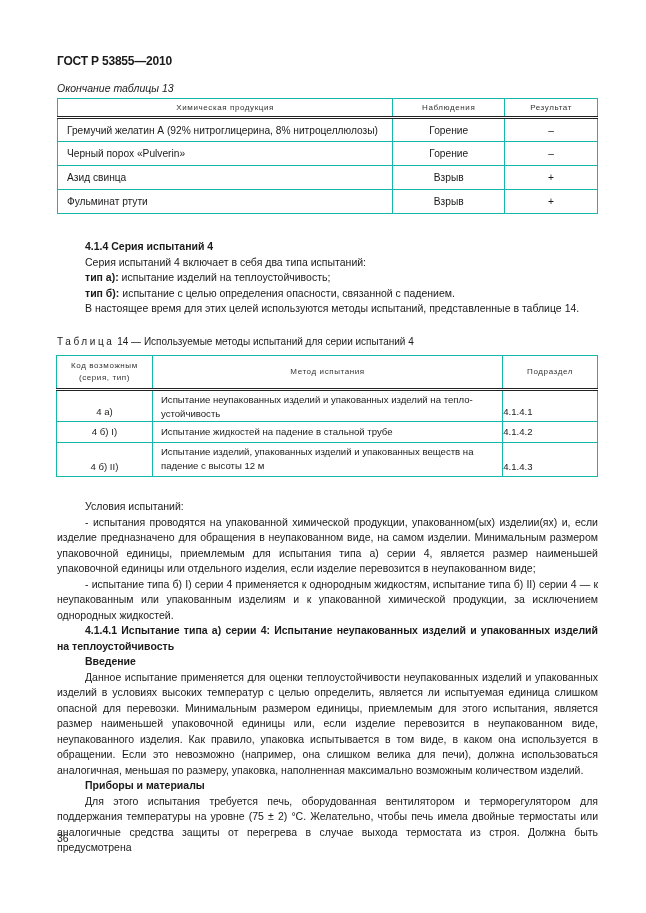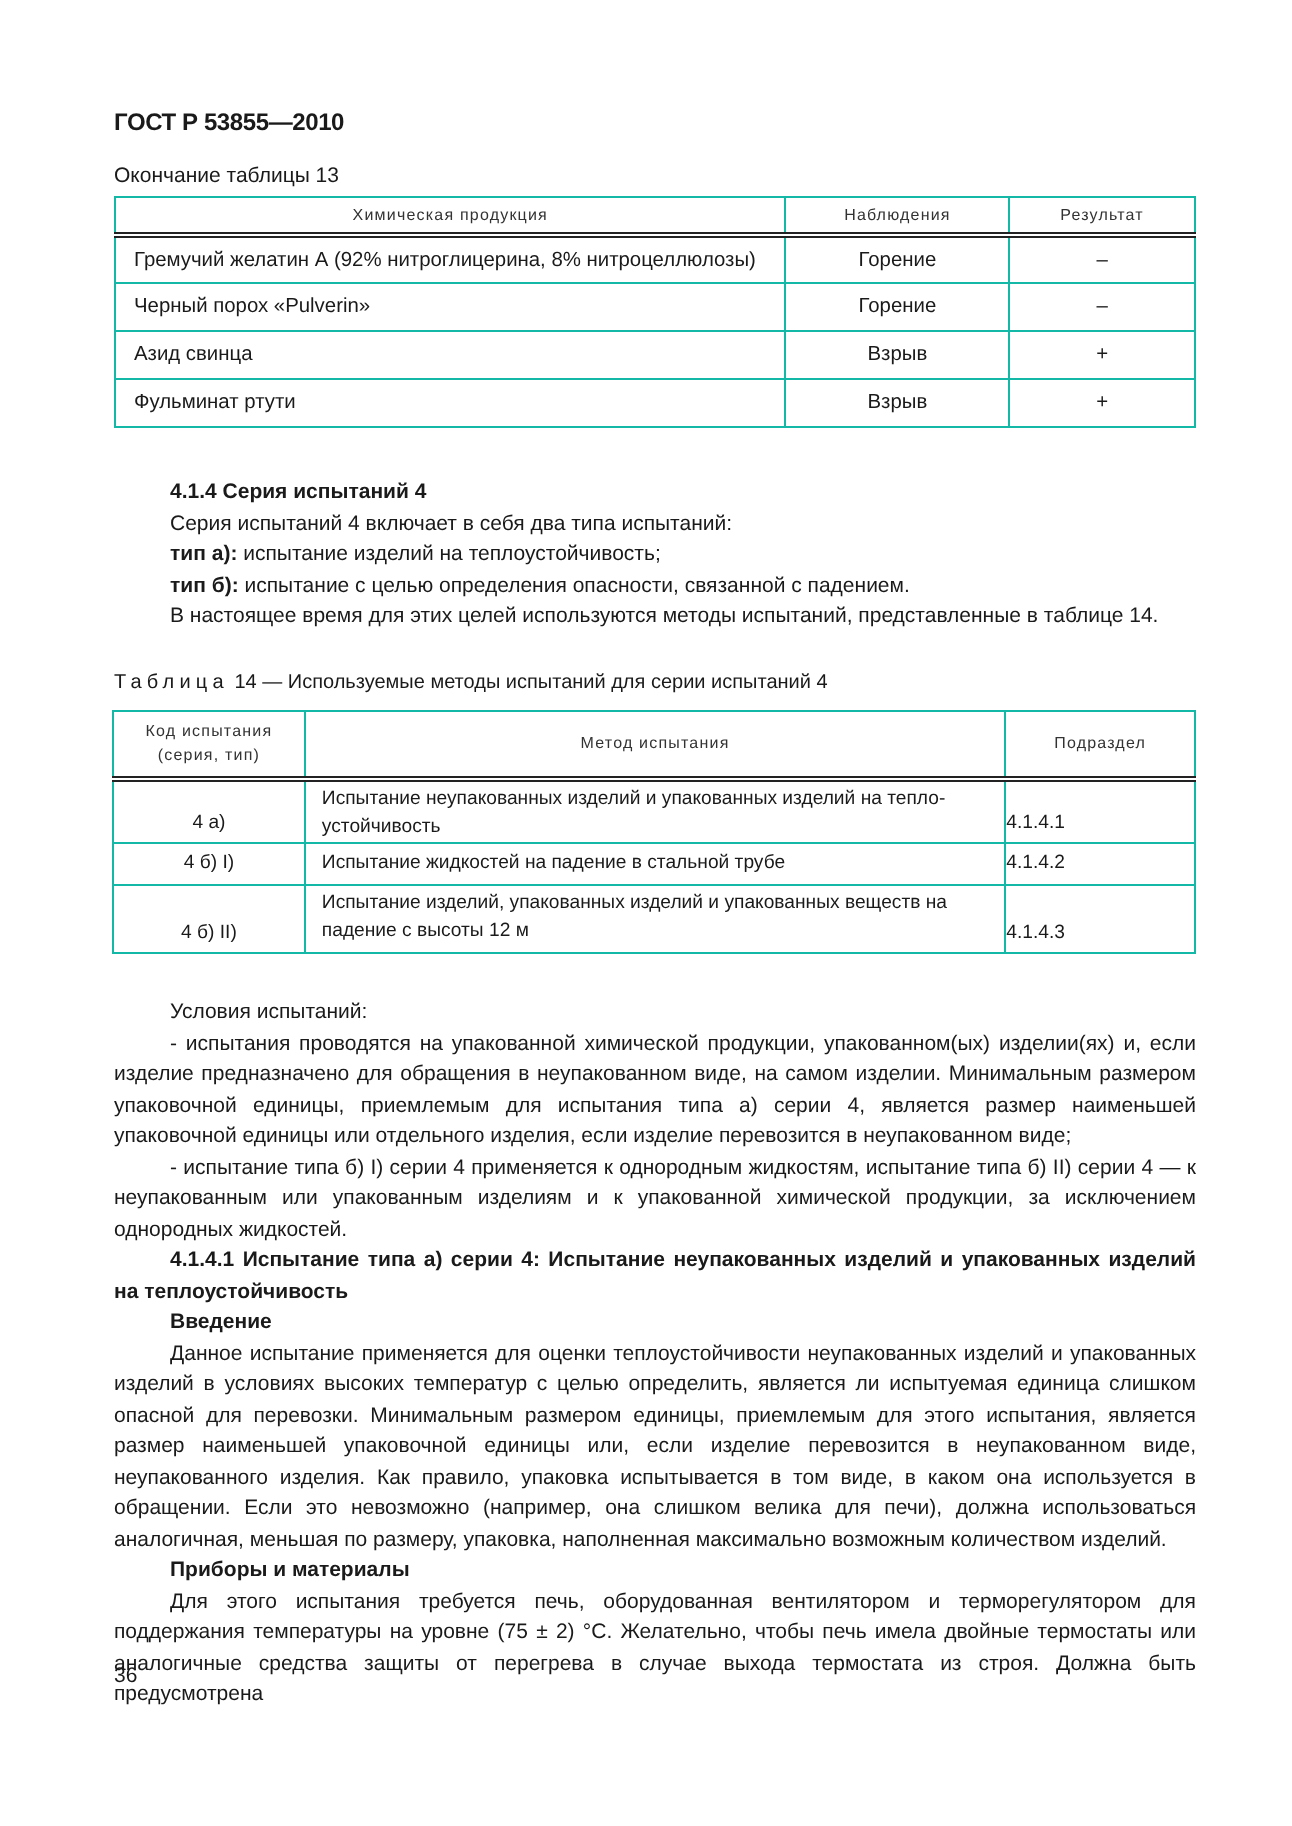--- a/index.html
+++ b/index.html
@@ -1,20 +1,20 @@
 <!DOCTYPE html>
 <html><head>
 <meta charset="utf-8">
 <style>
   * { margin:0; padding:0; box-sizing:border-box; }
   html, body { width:646px; height:913px; background:#ffffff; overflow:hidden; }
   body { position:relative; font-family:"Liberation Sans", sans-serif; color:#1a1a1a; }
   .abs { position:absolute; }
   .doc-header { left:57px; top:54px; font-size:12px; font-weight:bold; letter-spacing:-0.2px; }
-  .table-caption-13 { left:57px; top:82px; font-size:10.5px; }
+  .table-caption-13 { left:57px; top:82px; font-size:10.5px; font-style:italic; }
   table { border-collapse:collapse; position:absolute; font-size:10px; }
   td, th { border:1px solid #14b8a6; font-weight:normal; }
   th { font-size:8px; letter-spacing:0.6px; color:#333; }
   .t13 { left:57px; top:98px; width:541px; }
   .t13 th { height:19px; text-align:center; vertical-align:middle; border-bottom:3px double #222; }
   .t13 td { height:24px; vertical-align:middle; font-size:10.2px; }
   .t13 td.c1 { padding-left:9px; }
   .t13 td.c2, .t13 td.c3 { text-align:center; }
   .body-text { font-size:10.5px; line-height:15.5px; }
   .sec414 { left:85px; top:239px; width:520px; }
@@ -87,21 +87,21 @@
 </div>
 
 <table class="t14">
   <colgroup>
       <col style="width:96px">
       <col style="width:351px">
       <col style="width:95px">
     </colgroup>
   <tbody>
       <tr>
-    <th style="padding:0 14px;">Код испытания (серия, тип)</th>
+    <th style="padding:0 14px;">Код возможным (серия, тип)</th>
     <th>Метод испытания</th>
     <th>Подраздел</th>
   </tr>
   <tr style="height:32px">
     <td class="code">4 а)</td>
     <td class="method">Испытание неупакованных изделий и упакованных изделий на тепло-устойчивость</td>
     <td class="sub">4.1.4.1</td>
   </tr>
   <tr style="height:21px">
     <td class="code" style="vertical-align:middle;padding:0">4 б) I)</td>

